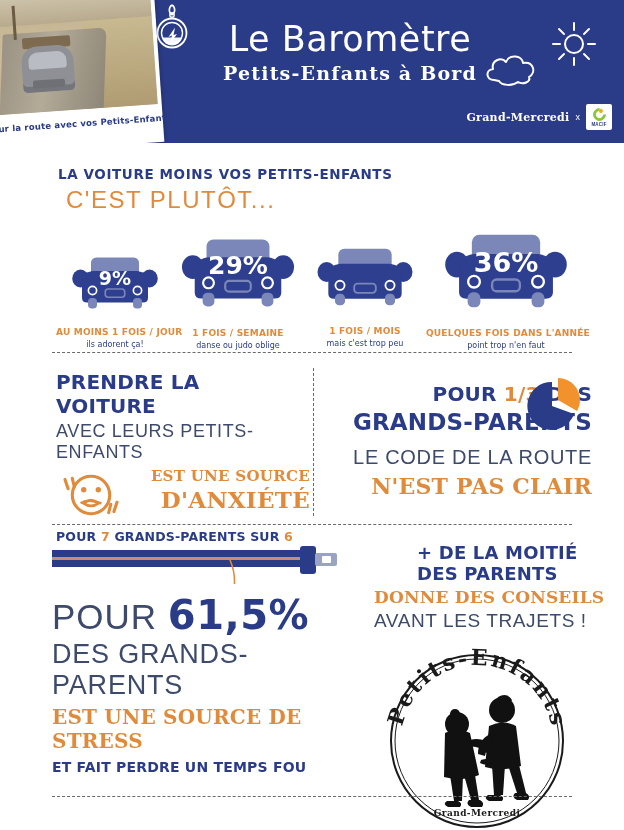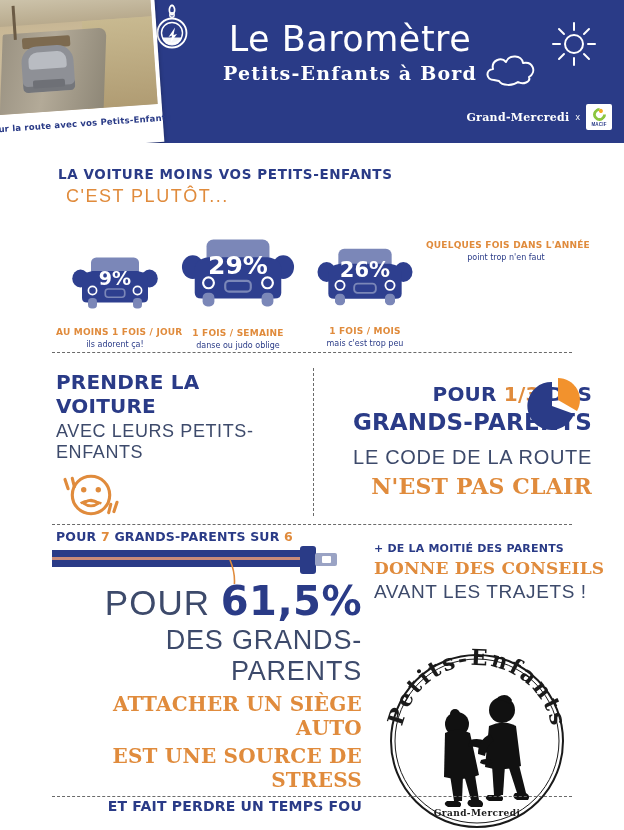--- a/index.html
+++ b/index.html
@@ -94,21 +94,21 @@
     transform: rotate(0deg); white-space:nowrap;
   }
 
   
   .sec1 { position:absolute; left:0; top:143px; width:624px; }
   .s1-h1 {
     margin:23px 0 0 58px; font-size:13.5px; font-weight:700; color:#2a3b87;
     letter-spacing:0.6px; font-family:"DejaVu Sans", sans-serif;
   }
   .s1-h2 {
-    margin:4px 4px 0 66px; font-size:18px; color:#e08b3c; letter-spacing:1.5px;
+    margin:4px 4px 0 66px; font-size:24px; color:#e08b3c; letter-spacing:1.5px;
     font-family:"Liberation Sans", sans-serif; font-weight:400;
   }
   .cars { position:absolute; left:48px; top:62px; width:540px; height:155px; }
   .car-col { position:absolute; text-align:center; }
   .car-svg { display:block; margin:0 auto; }
   .pct {
     position:absolute; left:0; width:100%; text-align:center;
     color:#ffffff; font-weight:700; font-family:"DejaVu Sans", sans-serif;
   }
   .lbl-top {
@@ -141,21 +141,21 @@
   .t-serif-orange {
     font-family:"DejaVu Serif", serif; font-weight:700; color:#e08b3c;
   }
   .orange { color:#e08b3c; }
 
   .face { position:absolute; left:0px; top:56px; width:62px; height:52px; }
 
   
   .sec3 { position:absolute; left:0; top:530px; width:624px; height:300px; }
   .belt { position:absolute; left:52px; top:14px; width:290px; height:40px; }
-  .s3l { position:absolute; left:52px; top:48px; width:310px;text-align:right; }
+  .s3l { position:absolute; left:52px; top:62px; width:310px; }
   .s3r { position:absolute; left:374px; top:12px; width:236px; }
   .stamp { position:absolute; left:384px; top:118px; width:186px; height:186px; }
   .big61 { font-family:"DejaVu Sans", sans-serif; font-weight:700; color:#2a3b87; }
 
   .bot-dash { position:absolute; left:52px; top:796px; width:520px; border-top:1px dashed #6a6a6a; }
 </style>
 </head>
 <body>
 
 <div class="page">
@@ -270,27 +270,40 @@
             <ellipse cx="14" cy="34" rx="11" ry="12" fill="#2e3f8f"></ellipse>
             <ellipse cx="106" cy="34" rx="11" ry="12" fill="#2e3f8f"></ellipse>
             <rect x="28" y="6" width="64" height="28" rx="7" fill="#7b87b8"></rect>
             <path d="M16 36 q0-10 14-12 h60 q14 2 14 12 v24 q0 6-7 6 h-74 q-7 0-7-6 z" fill="#2e3f8f"></path>
             <rect x="24" y="60" width="12" height="14" rx="5" fill="#7b87b8"></rect>
             <rect x="84" y="60" width="12" height="14" rx="5" fill="#7b87b8"></rect>
             <circle cx="30" cy="50" r="5.5" fill="none" stroke="#ffffff" stroke-width="2.2"></circle>
             <circle cx="90" cy="50" r="5.5" fill="none" stroke="#ffffff" stroke-width="2.2"></circle>
             <rect x="47" y="48" width="26" height="11" rx="4" fill="none" stroke="#7b87b8" stroke-width="2.2"></rect>
           </svg>
-          <div class="pct" style="top:15px;font-size:21px;">26%</div>
         </div>
         <div class="lbl-top" style="margin-top:15px;">1 FOIS / MOIS</div>
         <div class="lbl-sub">mais c'est trop peu</div>
       </div>
 
       <div class="car-col" style="left:378px; top:22px; width:160px;">
+        <div style="position:relative;width:128px;height:88px;margin:0 auto;">
+          <svg class="car-svg" width="128" height="88" viewBox="0 0 120 80">
+            <ellipse cx="14" cy="34" rx="11" ry="12" fill="#2e3f8f"></ellipse>
+            <ellipse cx="106" cy="34" rx="11" ry="12" fill="#2e3f8f"></ellipse>
+            <rect x="28" y="6" width="64" height="28" rx="7" fill="#7b87b8"></rect>
+            <path d="M16 36 q0-10 14-12 h60 q14 2 14 12 v24 q0 6-7 6 h-74 q-7 0-7-6 z" fill="#2e3f8f"></path>
+            <rect x="24" y="60" width="12" height="14" rx="5" fill="#7b87b8"></rect>
+            <rect x="84" y="60" width="12" height="14" rx="5" fill="#7b87b8"></rect>
+            <circle cx="30" cy="50" r="5.5" fill="none" stroke="#ffffff" stroke-width="2.2"></circle>
+            <circle cx="90" cy="50" r="5.5" fill="none" stroke="#ffffff" stroke-width="2.2"></circle>
+            <rect x="47" y="48" width="26" height="11" rx="4" fill="none" stroke="#7b87b8" stroke-width="2.2"></rect>
+          </svg>
+          <div class="pct" style="top:20px;font-size:27px;">36%</div>
+        </div>
         <div class="lbl-top" style="margin-top:13px;">QUELQUES FOIS DANS L'ANNÉE</div>
         <div class="lbl-sub">point trop n'en faut</div>
       </div>
 
     </div>
   </div>
 
   <div class="hdash" style="top:352px;"></div>
 
   <div class="sec2">
@@ -304,20 +317,24 @@
           <circle cx="29" cy="25" r="18" fill="none" stroke="#e08b3c" stroke-width="3"></circle>
           <circle cx="22" cy="20" r="2.6" fill="#e08b3c"></circle>
           <circle cx="36" cy="20" r="2.6" fill="#e08b3c"></circle>
           <path d="M22 33 q7 -6 14 0 q-7 5 -14 0 z" fill="none" stroke="#e08b3c" stroke-width="2.6"></path>
           <path d="M19 33 q7 -5 20 0" fill="none" stroke="#e08b3c" stroke-width="2.4"></path>
           <path d="M4 10 l3 9" stroke="#e08b3c" stroke-width="3" stroke-linecap="round"></path>
           <path d="M11 9 l2 8" stroke="#e08b3c" stroke-width="3" stroke-linecap="round"></path>
           <path d="M48 34 l-2 8" stroke="#e08b3c" stroke-width="3" stroke-linecap="round"></path>
           <path d="M54 32 l-3 9" stroke="#e08b3c" stroke-width="3" stroke-linecap="round"></path>
         </svg>
+        <div style="position:absolute;left:64px;top:0px;width:190px;text-align:right;">
+          <div class="t-serif-orange" style="font-size:15px;letter-spacing:0.3px;">EST UNE SOURCE</div>
+          <div class="t-serif-orange" style="font-size:23px;letter-spacing:0.3px;margin-top:1px;">D'ANXIÉTÉ</div>
+        </div>
       </div>
 
       <div class="t-bold-navy" style="font-size:12.5px;letter-spacing:0.2px;margin-top:4px;">
         <span>POUR </span><span class="orange">7</span><span> GRANDS-PARENTS SUR </span><span class="orange">6</span>
       </div>
     </div>
 
     <div class="vdash" style="left:313px;top:6px;height:148px;"></div>
 
     <div class="s2r">
@@ -349,27 +366,26 @@
       <rect x="263" y="9" width="22" height="13" rx="2" fill="#9aa3c4"></rect>
       <rect x="270" y="12" width="9" height="7" rx="1" fill="#ffffff"></rect>
       <path d="M178 16 q6 14 4 28" stroke="#e08b3c" stroke-width="1.6" fill="none"></path>
     </svg>
 
     <div class="s3l">
       <div style="white-space:nowrap;">
         <span class="t-thin-navy" style="font-size:35px;letter-spacing:1px;">POUR </span><span class="big61" style="font-size:40px;letter-spacing:0.5px;">61,5%</span>
       </div>
       <div class="t-thin-navy" style="font-size:27px;letter-spacing:0.8px;margin-top:1px;">DES GRANDS-PARENTS</div>
-      <div class="t-serif-orange" style="font-size:20px;letter-spacing:0.2px;margin-top:5px;">ATTACHER UN SIÈGE AUTO</div>
       <div class="t-serif-orange" style="font-size:20px;letter-spacing:0.2px;margin-top:4px;">EST UNE SOURCE DE STRESS</div>
       <div class="t-bold-navy" style="font-size:14px;letter-spacing:0.2px;margin-top:6px;">ET FAIT PERDRE UN TEMPS FOU</div>
     </div>
 
     <div class="s3r">
-      <div class="t-bold-navy" style="font-size:11px;letter-spacing:0.2px;">+ DE LA MOITIÉ DES PARENTS</div>
+      <div class="t-bold-navy" style="font-size:18px;letter-spacing:0.2px;margin-left:43px;">+ DE LA MOITIÉ DES PARENTS</div>
       <div class="t-serif-orange" style="font-size:17px;letter-spacing:0.2px;margin-top:3px;">DONNE DES CONSEILS</div>
       <div class="t-thin-navy" style="font-size:19px;letter-spacing:0.6px;margin-top:3px;">AVANT LES TRAJETS !</div>
     </div>
 
     <svg class="stamp" viewBox="0 0 186 186">
       <defs>
         <path id="arcTop" d="M 17 93 A 76 76 0 0 1 169 93" fill="none"></path>
         <path id="arcBot" d="M 26 93 A 67 67 0 0 0 160 93" fill="none"></path>
       </defs>
       <circle cx="93" cy="93" r="86" fill="none" stroke="#1a1a1a" stroke-width="2"></circle>

